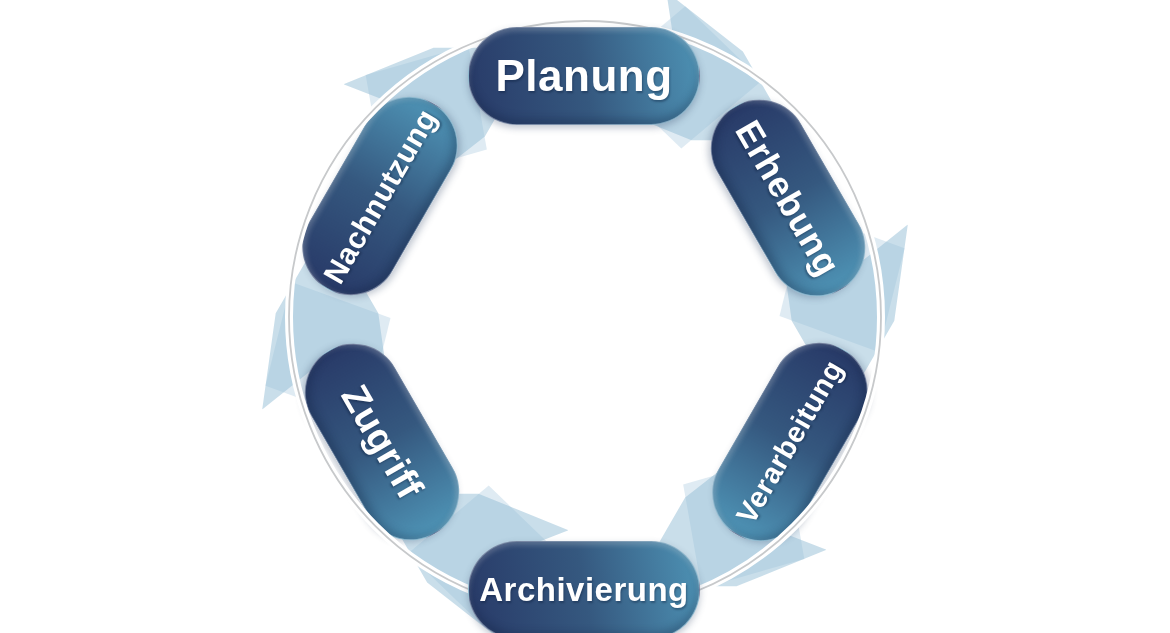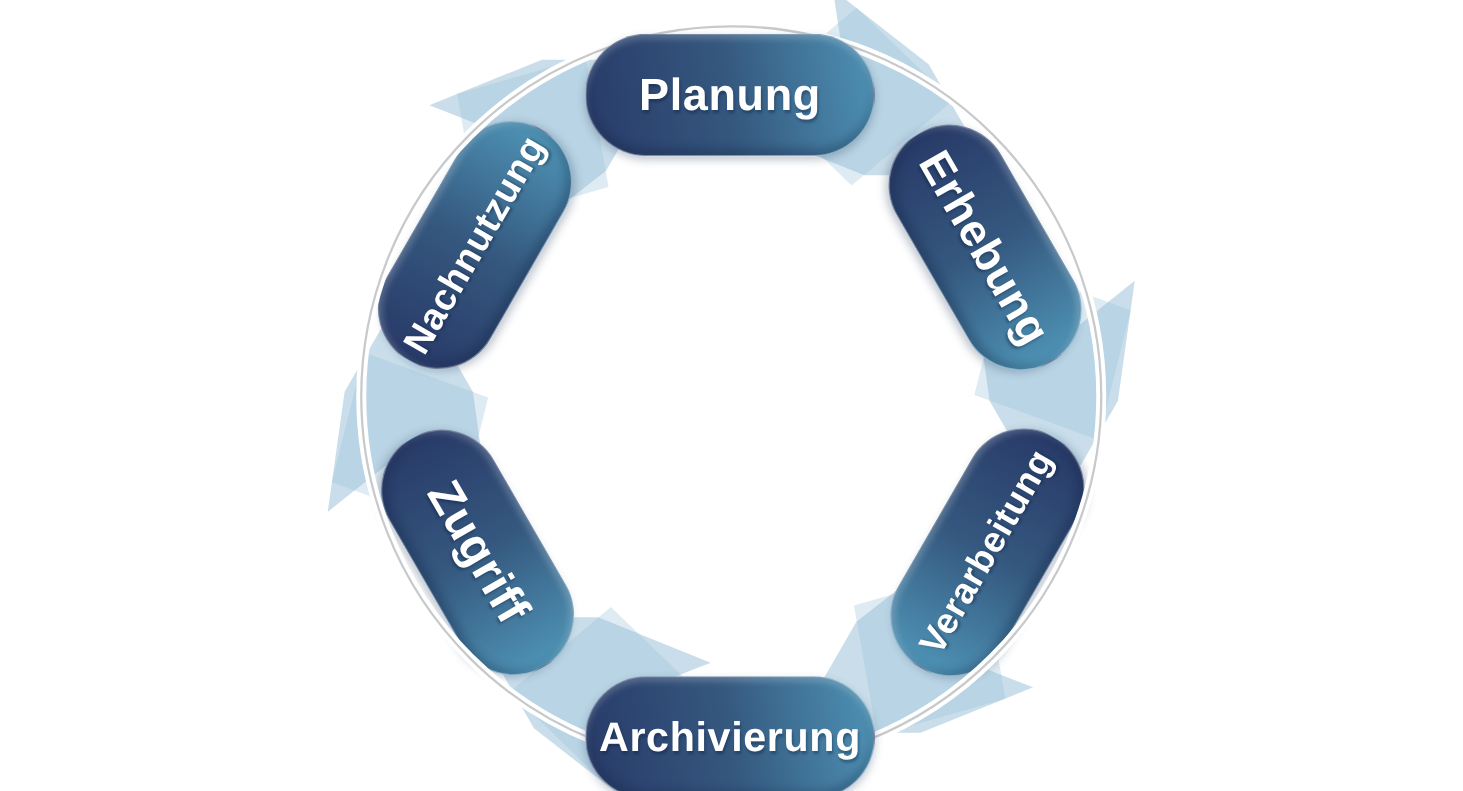--- a/index.html
+++ b/index.html
@@ -64,21 +64,21 @@
     border: 1px solid rgba(255,255,255,0.35);
     box-shadow:
       inset 0 -5px 8px rgba(10, 25, 55, 0.28),
       inset 0 3px 5px rgba(255, 255, 255, 0.22),
       0 3px 7px rgba(45, 65, 100, 0.30);
   }
   .grad-fwd { background: linear-gradient(80deg, #283a68 0%, #35587f 50%, #4e93b5 100%); }
   .grad-fwd-r { background: linear-gradient(90deg, #283a68 0%, #35587f 50%, #4e93b5 100%); }
   .grad-rev-r { background: linear-gradient(90deg, #4e93b5 0%, #35587f 50%, #283a68 100%); }
 
-  .p-planung      { left: 584px; top:  76px; width: 230px; height: 96px; font-size: 36px; z-index: 4; transform: translate(-50%,-50%); }
+  .p-planung      { left: 584px; top:  76px; width: 230px; height: 96px; font-size: 44px; z-index: 4; transform: translate(-50%,-50%); }
   .p-erhebung     { left: 788px; top: 198px; width: 210px; height: 95px; font-size: 36px; z-index: 2; transform: translate(-50%,-50%) rotate(60deg); }
   .p-verarbeitung { left: 790px; top: 442px; width: 212px; height: 95px; font-size: 29px; z-index: 2; transform: translate(-50%,-50%) rotate(-60deg); }
   .p-archivierung { left: 584px; top: 590px; width: 230px; height: 96px; font-size: 33px; z-index: 4; transform: translate(-50%,-50%); }
   .p-zugriff      { left: 382px; top: 442px; width: 210px; height: 95px; font-size: 38px; z-index: 2; transform: translate(-50%,-50%) rotate(60deg); }
   .p-nachnutzung  { left: 380px; top: 196px; width: 212px; height: 95px; font-size: 30px; z-index: 2; transform: translate(-50%,-50%) rotate(-60deg); }
 
   .pill-label { white-space: nowrap; }
 </style>
 </head>
 <body>

